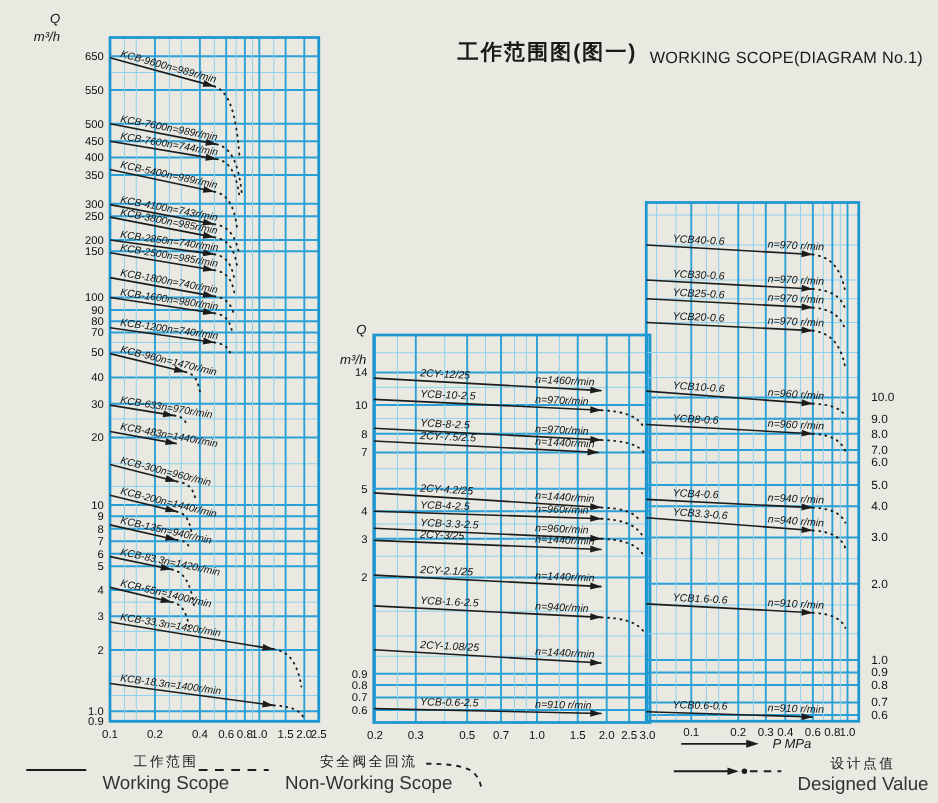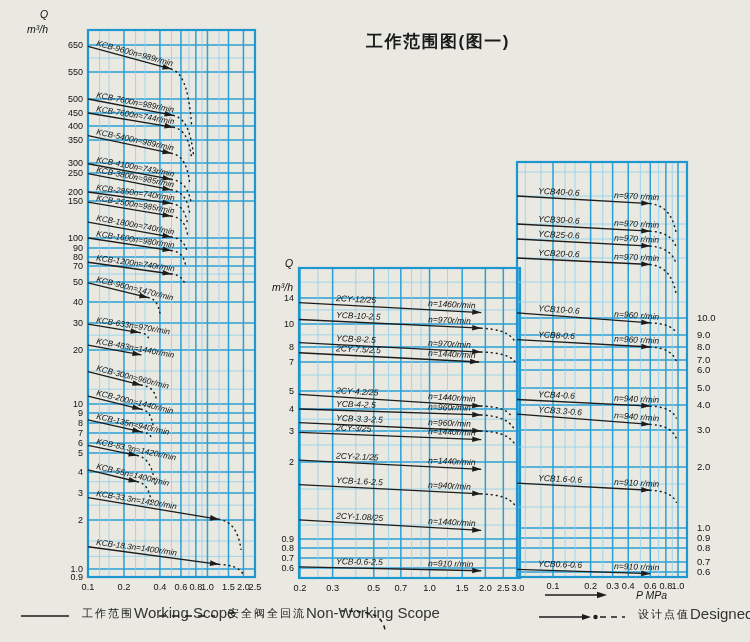--- a/index.html
+++ b/index.html
@@ -5,33 +5,34 @@
   html,body{margin:0;padding:0}
   body{width:750px;height:642px;position:relative;overflow:hidden;
        background:#e9e8e1;font-family:"Liberation Sans",sans-serif;color:#1a1a1a}
   .title{position:absolute;left:366px;top:30px;display:flex;align-items:flex-end;white-space:nowrap}
   .t-zh{font-size:17px;font-weight:bold;letter-spacing:1.5px}
   .t-en{font-size:13px;margin-left:10px;letter-spacing:.2px}
   #chart{position:absolute;left:0;top:0;font-family:"Liberation Sans",sans-serif}
   .qh{font-size:10.5px;font-style:italic;fill:#111}
   .legend-item{position:absolute;display:flex;gap:12px}
   .ls{margin-top:7px;flex:none}
-  .lt{display:flex;flex-direction:row;align-items:center;line-height:1.3}
+  .lt{display:flex;flex-direction:column;align-items:center;line-height:1.3}
   .lt .zh{font-size:11px;letter-spacing:2px;white-space:nowrap}
   .lt .en{font-size:15px;color:#333;white-space:nowrap}
-  .pmpa{position:absolute;left:544px;top:589px;display:flex;align-items:center;gap:28px}
+  .pmpa{position:absolute;left:544px;top:589px;display:flex;align-items:center;gap:10px}
   .pmpa .pt{font-size:10.5px;font-style:italic;white-space:nowrap}
 </style>
 </head>
 <body>
 
 <div class="page">
 
   <div class="title">
     <span class="t-zh">工作范围图(图一)</span>
+    <span class="t-en">WORKING SCOPE(DIAGRAM No.1)</span>
   </div>
 
   <svg id="chart" width="750" height="642">
     <text class="qh" x="40" y="18">Q</text>
     <text class="qh" x="27" y="33">m³/h</text>
     <text class="qh" x="285" y="267">Q</text>
     <text class="qh" x="272" y="291">m³/h</text>
   <g>
         <line x1="88" y1="577" x2="255" y2="577" stroke="#2aa0d6" stroke-width="1.5"></line>
         <line x1="88" y1="569" x2="255" y2="569" stroke="#2aa0d6" stroke-width="1.5"></line>

